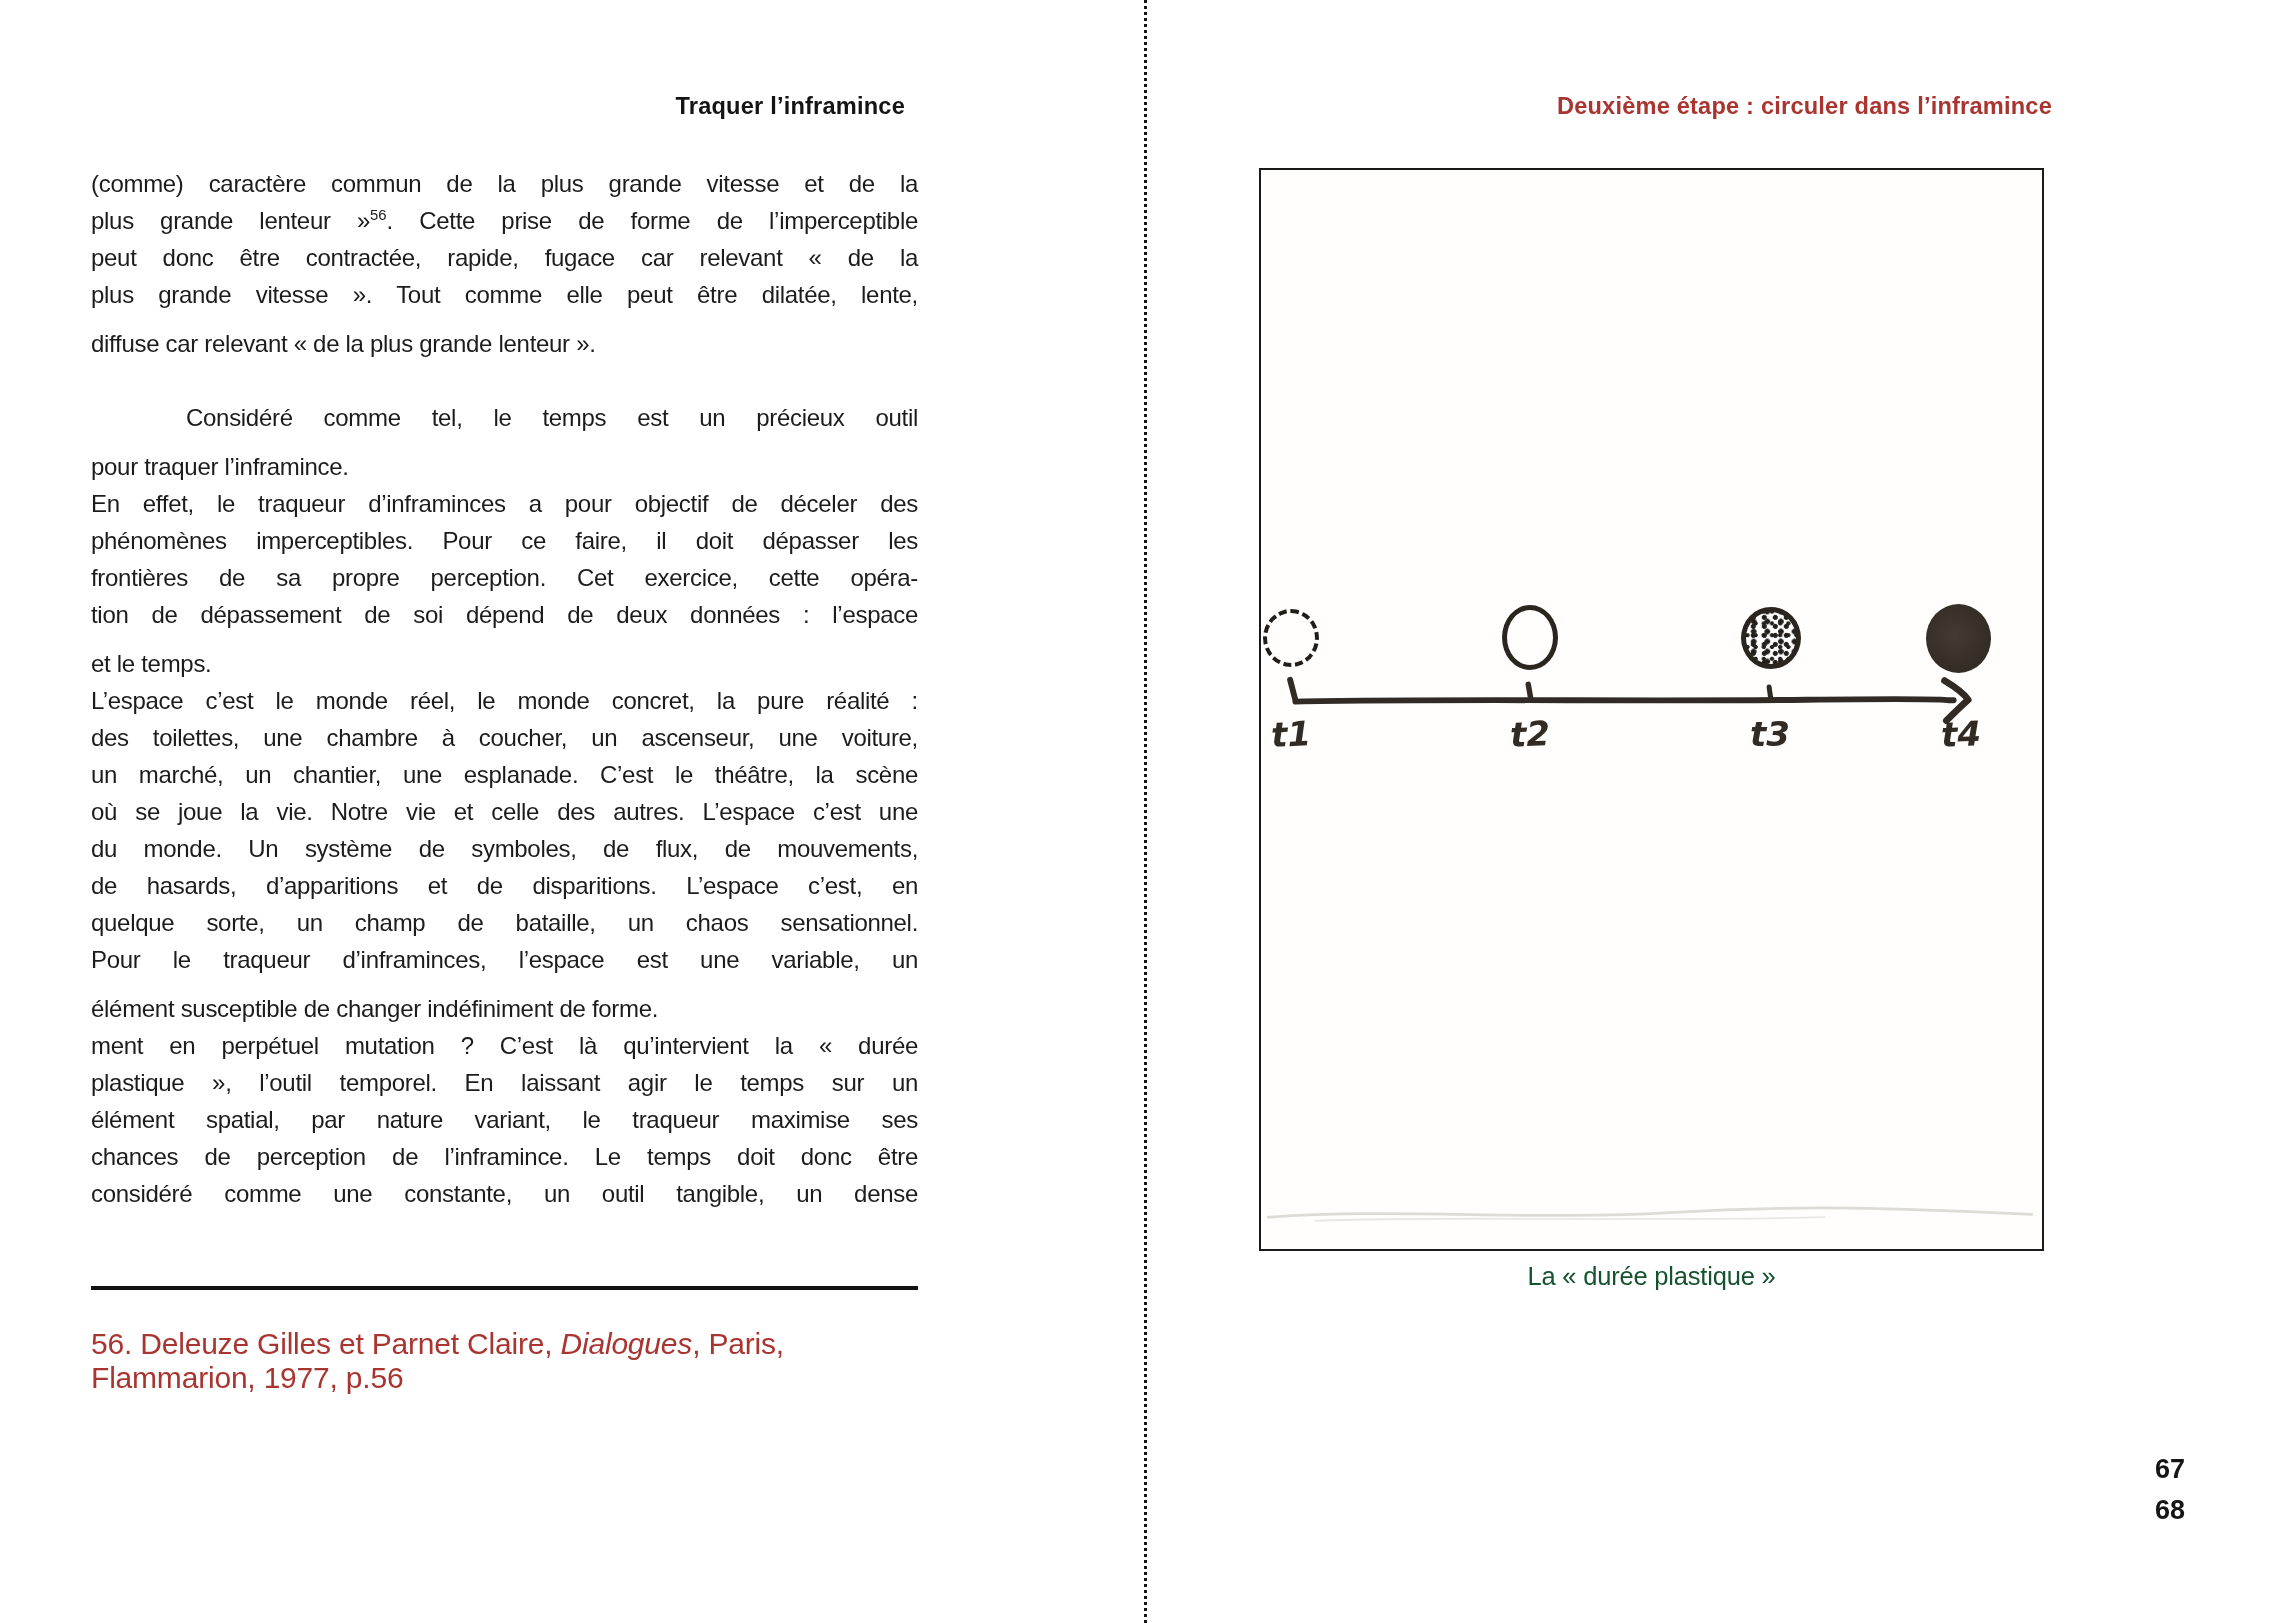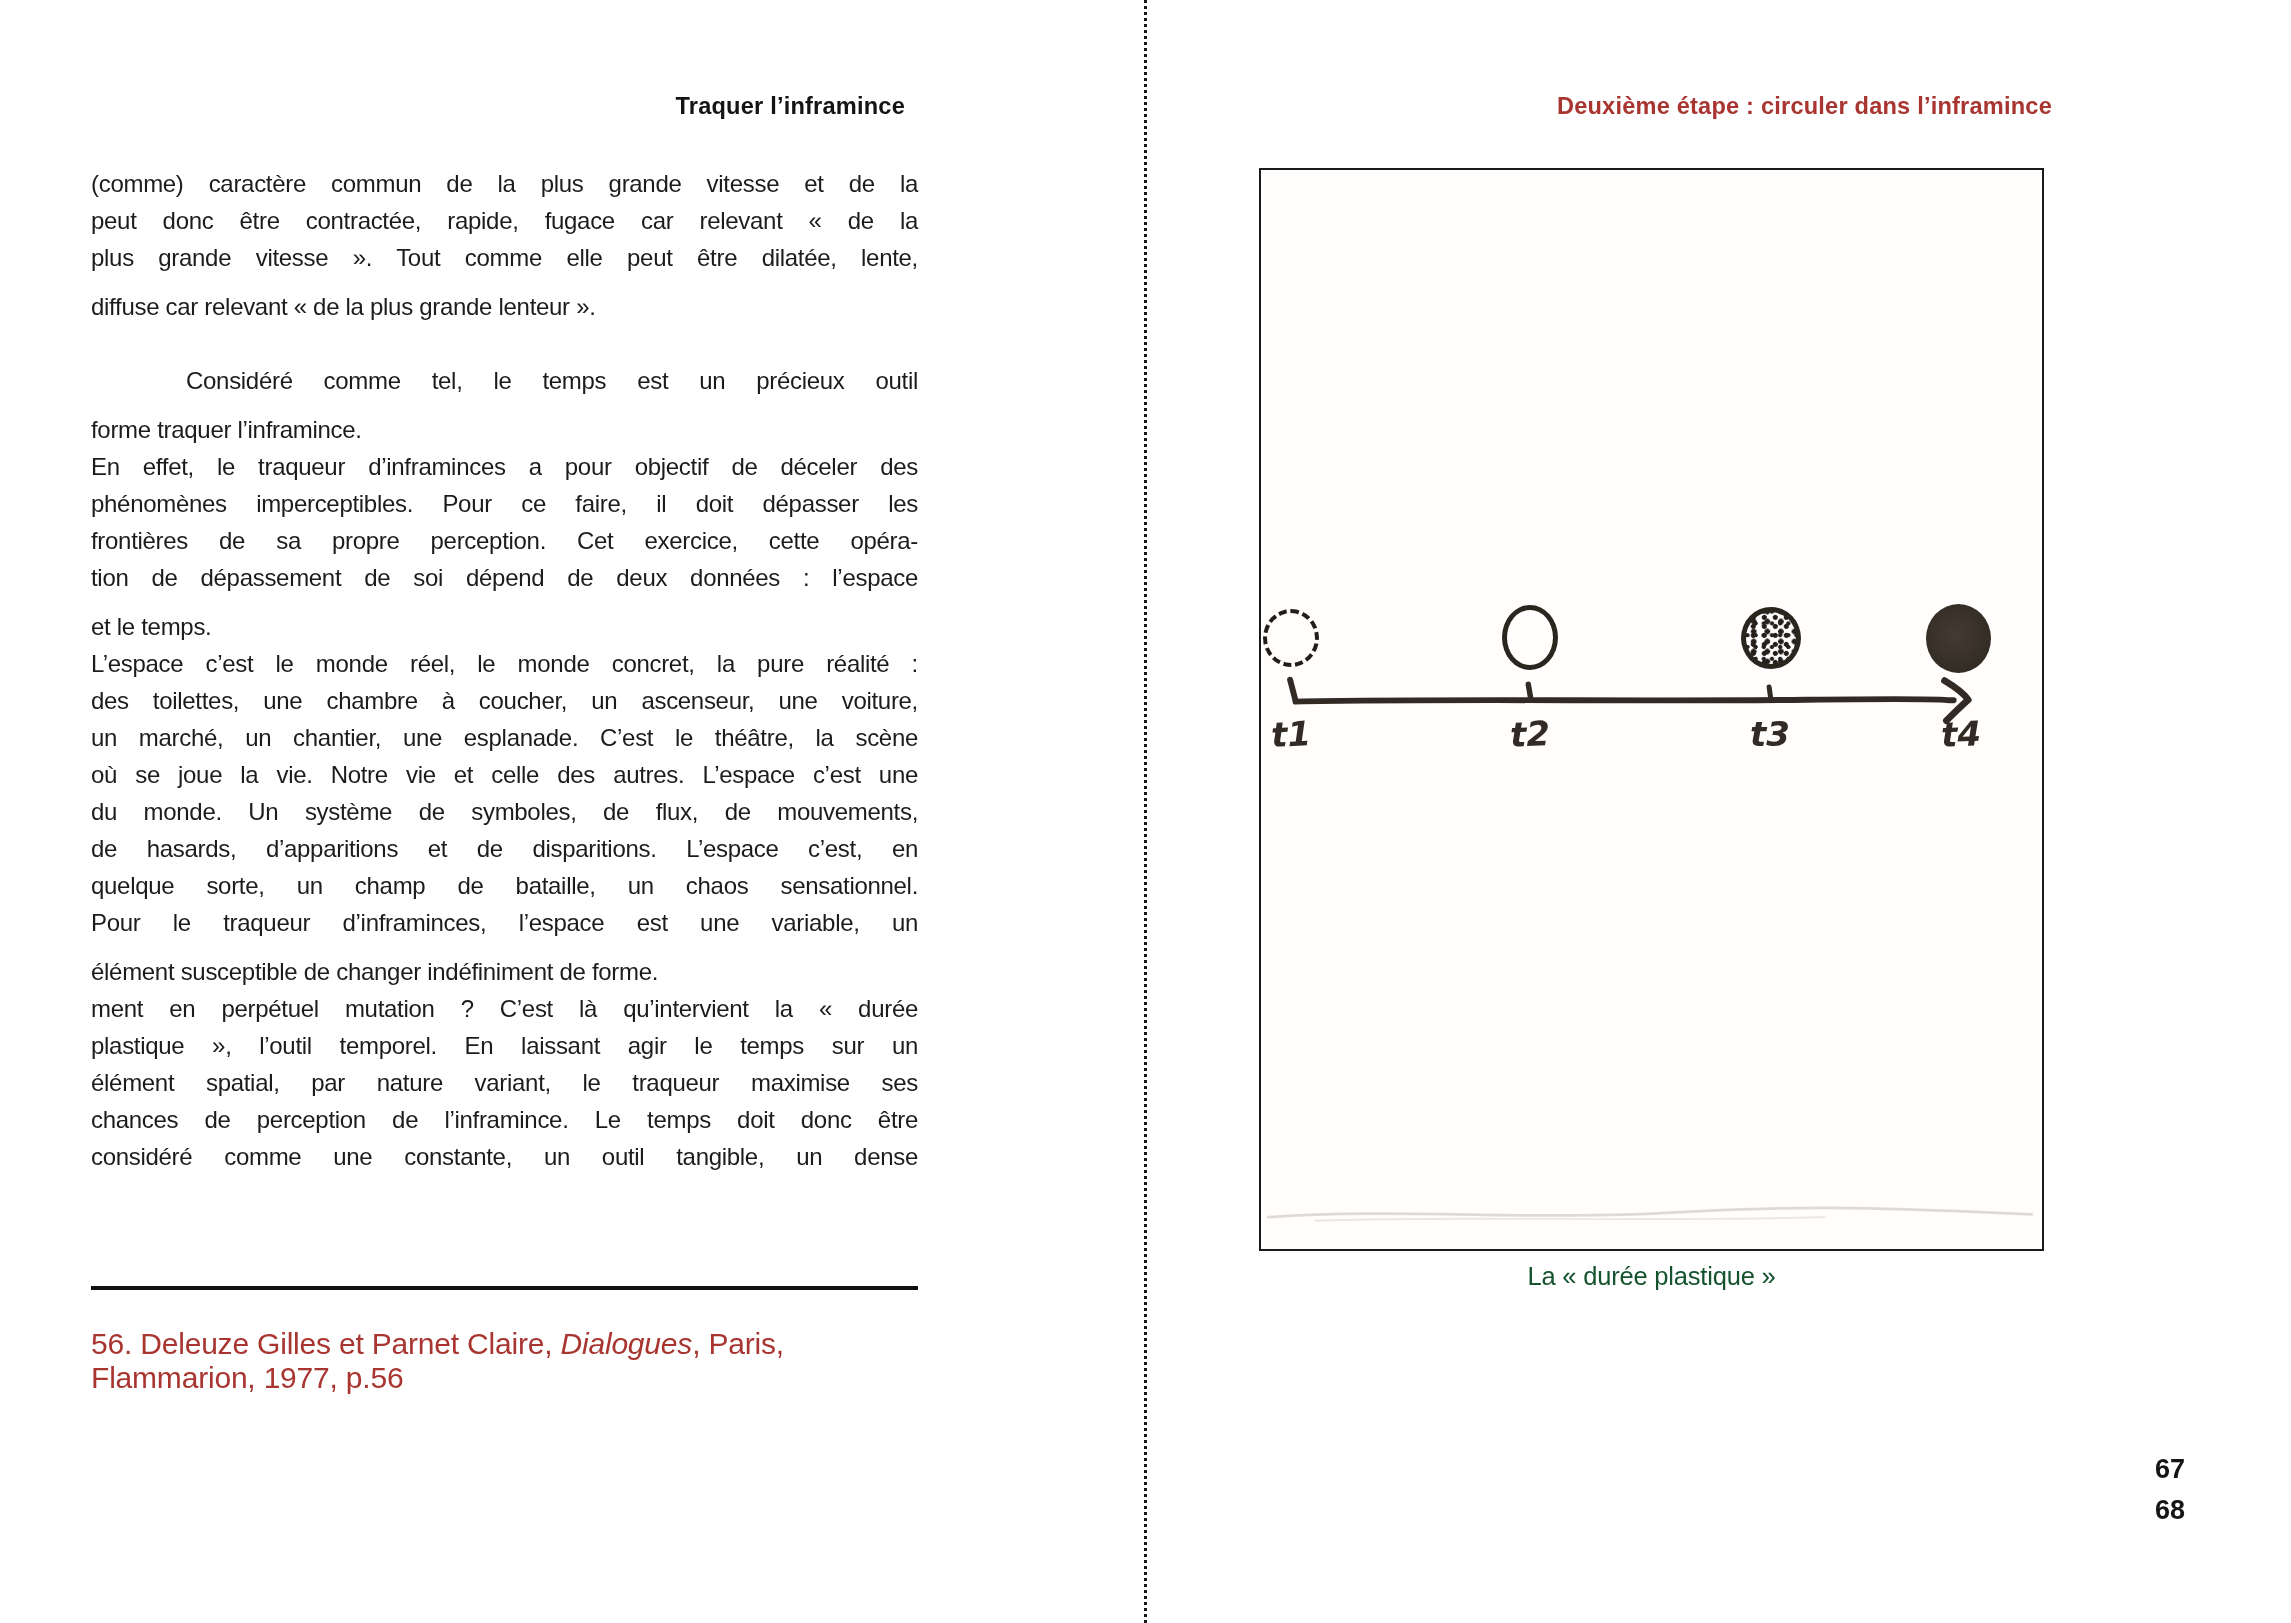--- a/index.html
+++ b/index.html
@@ -83,25 +83,26 @@
 </style>
 </head>
 <body>
 
 <div class="divider"></div>
 
 <div class="running-head left">Traquer l’inframince</div>
 
 <div class="body-col" id="body-text">
     <div class="line">(comme) caractère commun de la plus grande vitesse et de la</div>
+    <div class="line"><span>plus grande lenteur »</span><sup>56</sup><span>. Cette prise de forme de l’imperceptible</span></div>
     <div class="line">peut donc être contractée, rapide, fugace car relevant « de la</div>
     <div class="line">plus grande vitesse ». Tout comme elle peut être dilatée, lente,</div>
     <div class="line end">diffuse car relevant « de la plus grande lenteur ».</div>
     <div class="line indent gap">Considéré comme tel, le temps est un précieux outil</div>
-    <div class="line end">forme traquer l’inframince.</div>
+    <div class="line end">pour traquer l’inframince.</div>
     <div class="line">En effet, le traqueur d’inframinces a pour objectif de déceler des</div>
     <div class="line">phénomènes imperceptibles. Pour ce faire, il doit dépasser les</div>
     <div class="line">frontières de sa propre perception. Cet exercice, cette opéra-</div>
     <div class="line">tion de dépassement de soi dépend de deux données : l’espace</div>
     <div class="line end">et le temps.</div>
     <div class="line">L’espace c’est le monde réel, le monde concret, la pure réalité :</div>
     <div class="line">des toilettes, une chambre à coucher, un ascenseur, une voiture,</div>
     <div class="line">un marché, un chantier, une esplanade. C’est le théâtre, la scène</div>
     <div class="line">où se joue la vie. Notre vie et celle des autres. L’espace c’est une</div>
     <div class="line">du monde. Un système de symboles, de flux, de mouvements,</div>

